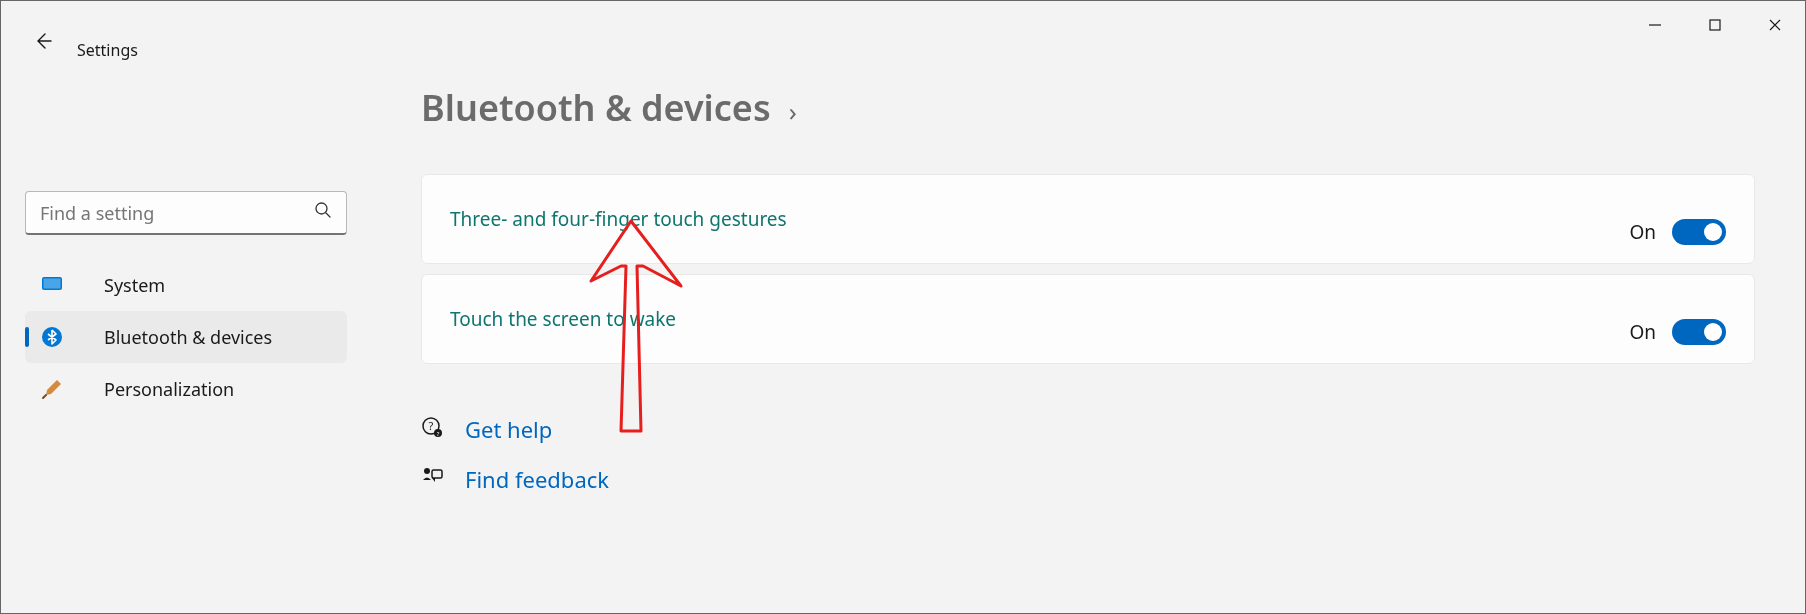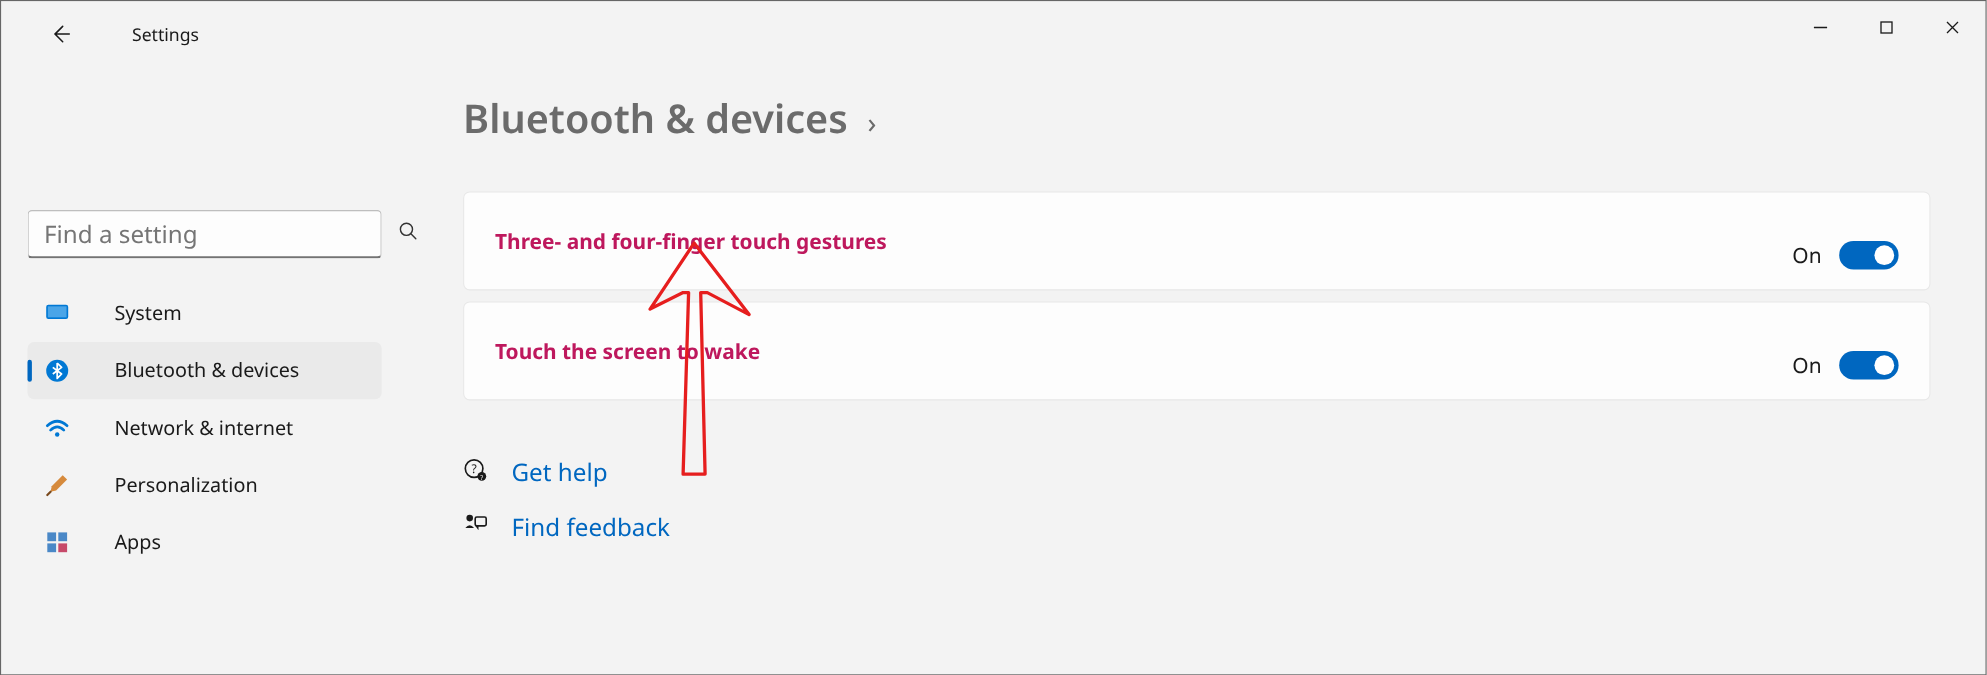--- a/index.html
+++ b/index.html
@@ -12,25 +12,24 @@
       background: #f3f3f3;
       width: 1806px;
       height: 614px;
       overflow: hidden;
       border: 1px solid #666;
       position: relative;
     }
     
     .titlebar {
       display: flex;
-      align-items: center;
+      align-items: flex-end;
       height: 60px;
-      padding-left: 34px;
+      padding-left: 22px;
       position: relative;
-      gap: 31px;
     }
     .back-btn {
       width: 40px;
       height: 40px;
       display: flex;
       align-items: center;
       justify-content: center;
       cursor: pointer;
       color: #1a1a1a;
     }
@@ -79,21 +78,21 @@
       border-radius: 4px;
       display: flex;
       align-items: center;
       padding: 0 14px;
     }
     .search input {
       flex: 1;
       border: none;
       outline: none;
       background: transparent;
-      font-size: 22px;
+      font-size: 18px;
       color: #737373;
     }
     .search-icon {
       color: #333;
     }
     .nav-list {
       list-style: none;
     }
     .nav-item {
       display: flex;
@@ -158,22 +157,21 @@
       border-radius: 6px;
       height: 90px;
       display: flex;
       align-items: center;
       padding: 0 28px;
       margin-bottom: 10px;
     }
     .card-label {
       flex: 1;
       font-size: 19px;
-      color: #be185d;
-      font-weight: bold;
+      color: #0f766e;
     }
     .toggle-wrap {
       display: flex;
       align-items: center;
       gap: 16px;
       margin-top: 26px;
     }
     .toggle-state {
       font-size: 19px;
       color: #1a1a1a;
@@ -278,46 +276,25 @@
           <svg width="22" height="22" viewBox="0 0 22 22">
               <circle cx="11" cy="11" r="10" fill="#0078d4"></circle>
               <path d="M11 4 L11 18 L15 14 L7 8 M11 4 L15 8 L7 14" stroke="#fff" stroke-width="1.6" fill="none" stroke-linejoin="round"></path>
             </svg>
         </span>
         <span>Bluetooth &amp; devices</span>
       </li>
       <li class="nav-item">
         <span class="nav-icon">
           <svg width="22" height="22" viewBox="0 0 22 22">
-              <path d="M2 9 Q11 1 20 9" stroke="#0078d4" stroke-width="2.5" fill="none" stroke-linecap="round"></path>
-              <path d="M5 13 Q11 7 17 13" stroke="#0078d4" stroke-width="2.5" fill="none" stroke-linecap="round"></path>
-              <circle cx="11" cy="17" r="2" fill="#0078d4"></circle>
-            </svg>
-        </span>
-        <span>Network &amp; internet</span>
-      </li>
-      <li class="nav-item">
-        <span class="nav-icon">
-          <svg width="22" height="22" viewBox="0 0 22 22">
               <path d="M16 2 L20 6 L10 16 L5 17 L6 12 Z" fill="#d68a3c"></path>
               <path d="M5 17 L2 20" stroke="#7a4a1e" stroke-width="2" stroke-linecap="round"></path>
             </svg>
         </span>
         <span>Personalization</span>
-      </li>
-      <li class="nav-item">
-        <span class="nav-icon">
-          <svg width="22" height="22" viewBox="0 0 22 22">
-              <rect x="2" y="2" width="8" height="8" fill="#4a88c7"></rect>
-              <rect x="12" y="2" width="8" height="8" fill="#4a88c7"></rect>
-              <rect x="2" y="12" width="8" height="8" fill="#4a88c7"></rect>
-              <rect x="12" y="12" width="8" height="8" fill="#c74a6a"></rect>
-            </svg>
-        </span>
-        <span>Apps</span>
       </li>
     </ul>
   </aside>
 
   <main class="main">
     <div class="breadcrumb">
       <span class="breadcrumb-parent">Bluetooth &amp; devices</span>
       <span class="breadcrumb-sep">›</span>
     </div>
 

